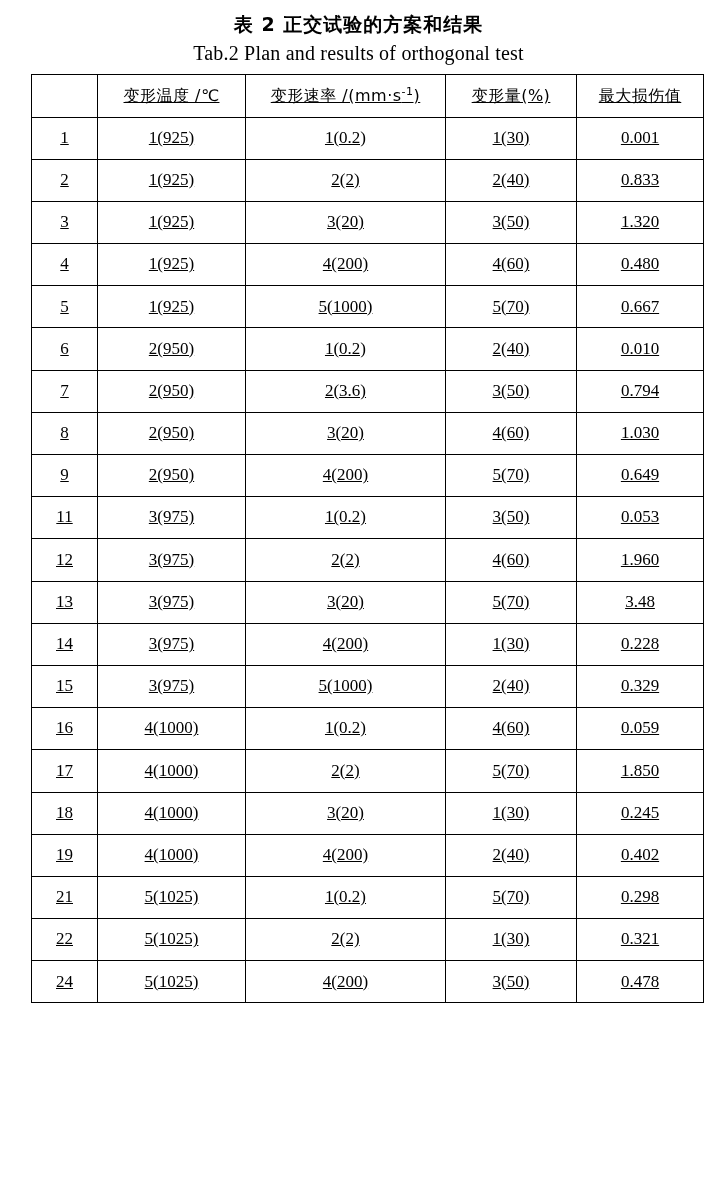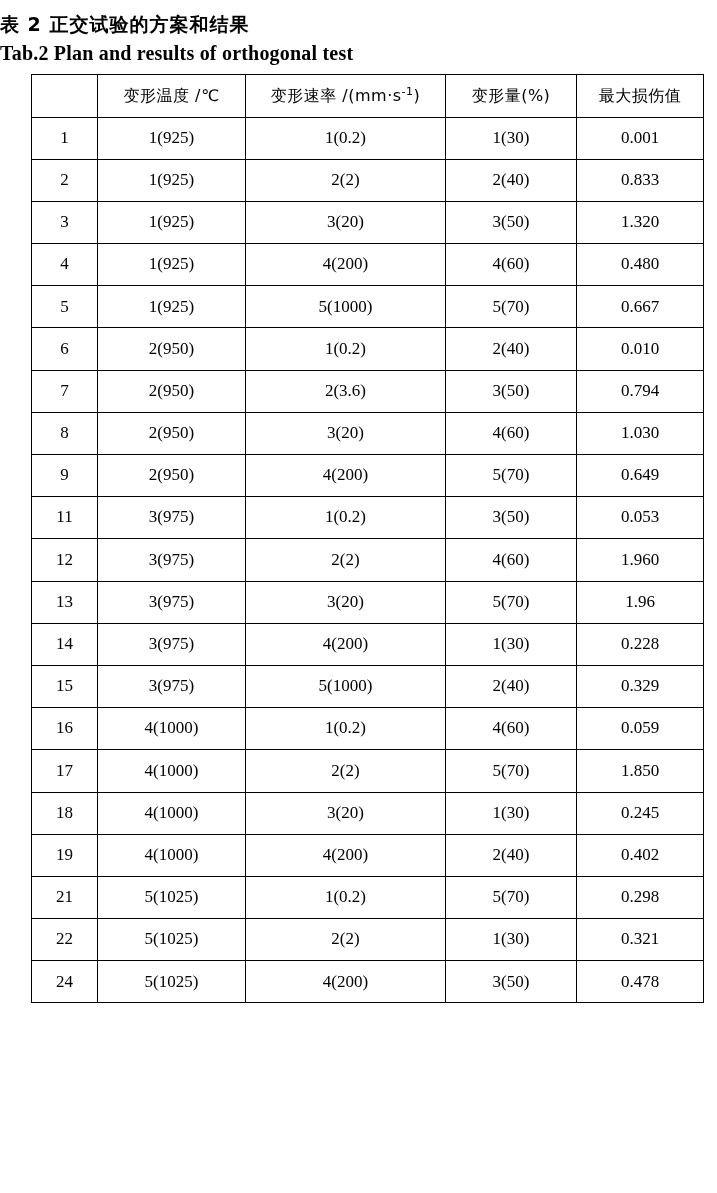--- a/index.html
+++ b/index.html
@@ -16,41 +16,43 @@
     overflow: hidden;
   }
   .page {
     width: 717px;
     height: 1193px;
     position: relative;
     box-sizing: border-box;
     padding: 0;
   }
   .caption {
+    text-align: center;
     margin: 0;
     padding: 0;
   }
   .caption-cn {
     font-family: "DejaVu Sans", "Liberation Sans", sans-serif;
     font-weight: bold;
     font-size: 19px;
     letter-spacing: 1px;
     padding-top: 10px;
     line-height: 1.5;
   }
   .caption-en {
     font-family: "Liberation Serif", "DejaVu Serif", serif;
-    font-weight: bold;
+    font-weight: normal;
     font-size: 20px;
     letter-spacing: 0.2px;
     line-height: 1.45;
     padding-bottom: 6px;
   }
   .table-wrap {
     padding: 0 4px 0 22px;
+    text-decoration: underline;
   }
   table.orth {
     border-collapse: collapse;
     width: 672px;
     margin: 0 auto;
     table-layout: fixed;
   }
   table.orth th, table.orth td {
     border: 1px solid #000000;
     text-align: center;
@@ -190,21 +192,21 @@
             <td class="num-cell">3(975)</td>
             <td class="num-cell">2(2)</td>
             <td class="num-cell">4(60)</td>
             <td class="num-cell">1.960</td>
           </tr>
           <tr>
             <td class="idx-cell">13</td>
             <td class="num-cell">3(975)</td>
             <td class="num-cell">3(20)</td>
             <td class="num-cell">5(70)</td>
-            <td class="num-cell">1.96</td>
+            <td class="num-cell">3.48</td>
           </tr>
           <tr>
             <td class="idx-cell">14</td>
             <td class="num-cell">3(975)</td>
             <td class="num-cell">4(200)</td>
             <td class="num-cell">1(30)</td>
             <td class="num-cell">0.228</td>
           </tr>
           <tr>
             <td class="idx-cell">15</td>

